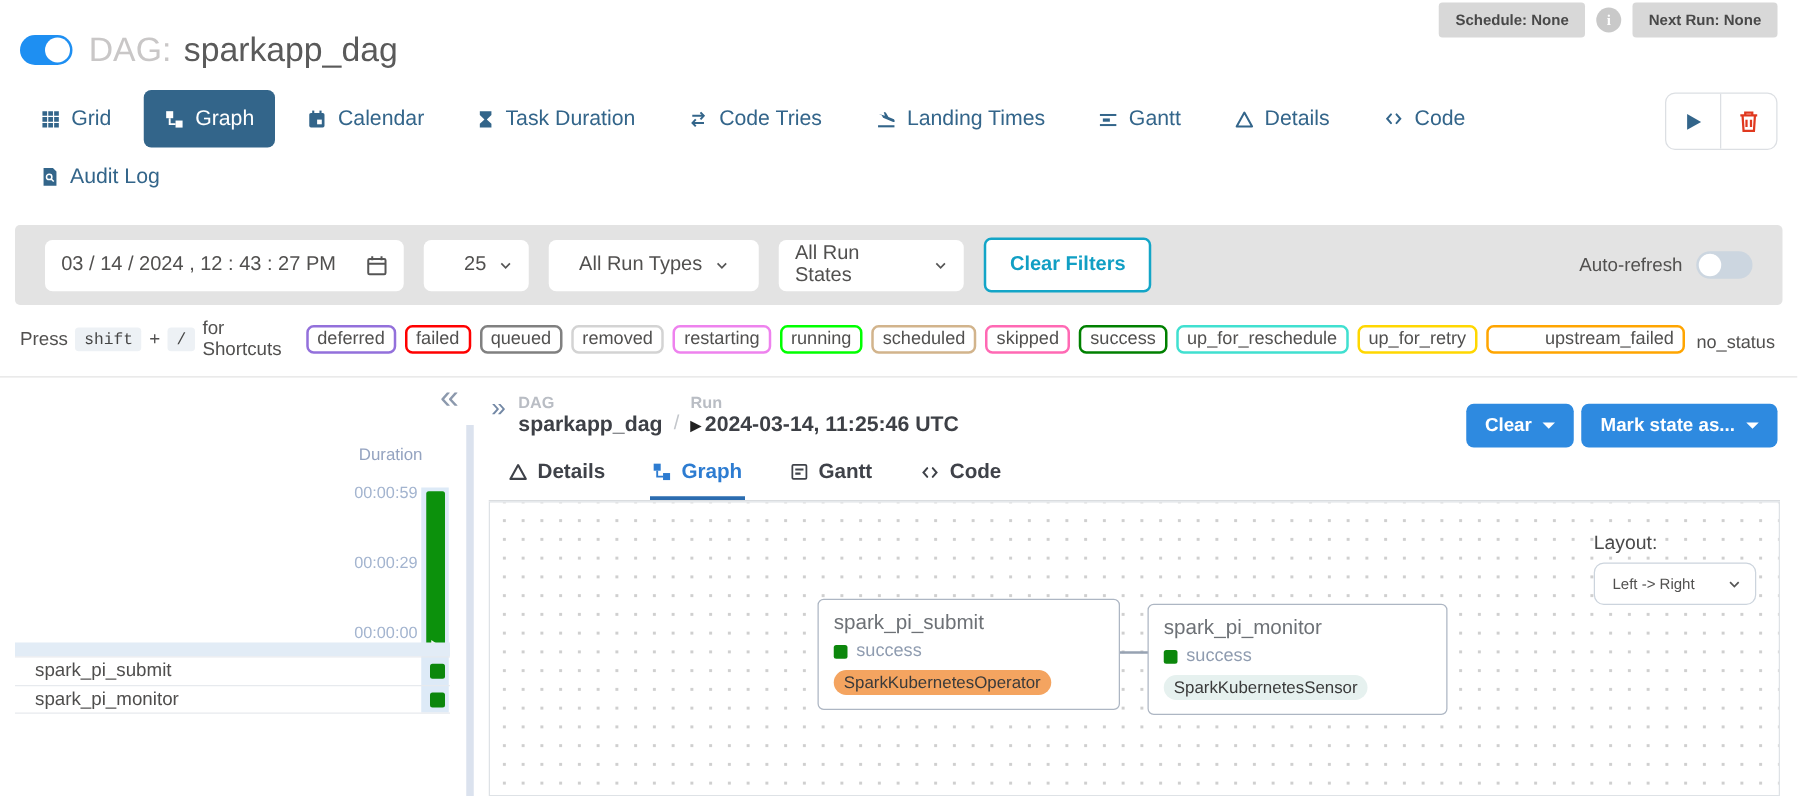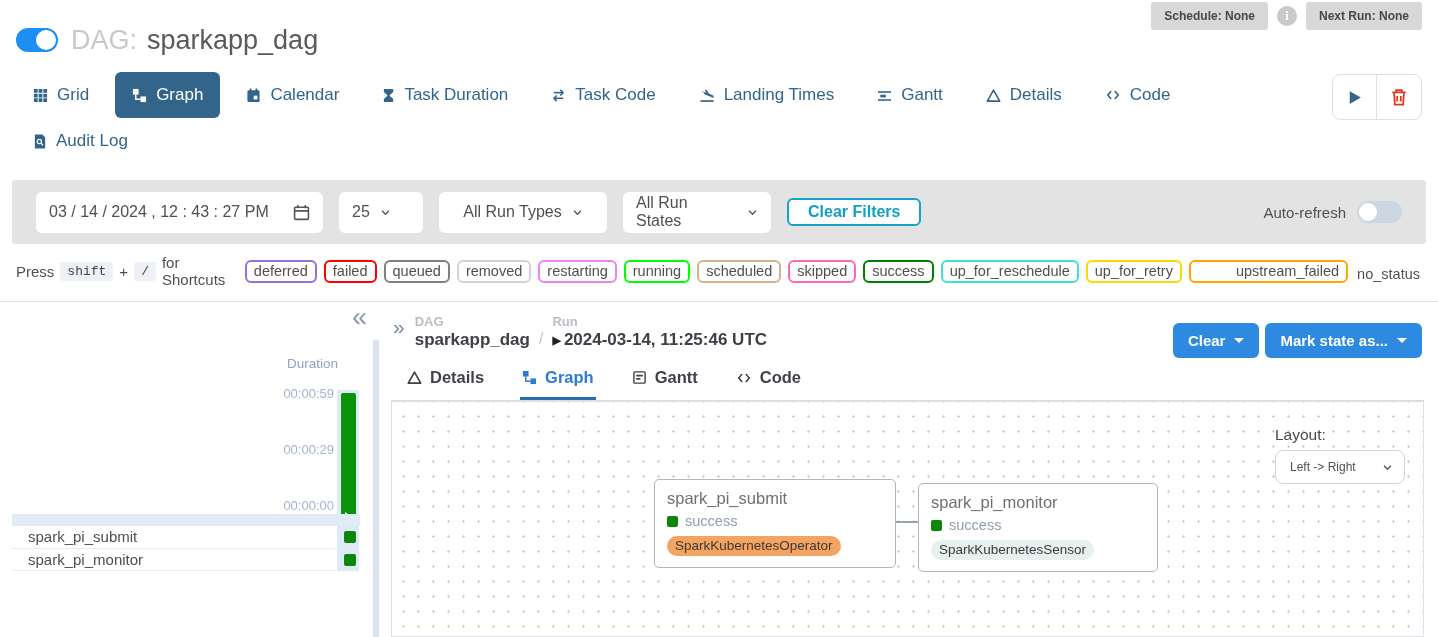--- a/index.html
+++ b/index.html
@@ -28,25 +28,25 @@
   .nav-actions { position:absolute; right:16px; top:10px; display:flex; border:1px solid #dcdfe3; border-radius:8px; overflow:hidden; background:#fff; }
   .nav-action-btn { width:44px; height:44px; display:flex; align-items:center; justify-content:center; cursor:pointer; }
   .nav-action-btn:first-child { border-right:1px solid #dcdfe3; }
 
   
   .filterbar { margin:16px 12px 0; background:#e3e3e3; border-radius:4px; height:64px; flex:none;
     display:flex; align-items:center; padding:0 24px; gap:16px; }
   .f-input, .f-select { background:#fff; border-radius:6px; height:41px; display:flex; align-items:center;
     padding:0 13px; font-size:16px; color:#51504f; gap:10px; cursor:pointer; }
   .f-datetime { width:287px; justify-content:space-between; }
-  .f-pagesize { width:84px; justify-content:flex-start; }
+  .f-pagesize { width:84px; justify-content:flex-end; }
   .f-runtypes { width:168px; justify-content:center; }
   .f-runstates { width:148px; justify-content:space-between; }
   .clear-filters { background:#fff; border:2px solid #13a5c7; color:#119fc4; font-weight:bold; font-size:16px;
-    border-radius:6px; height:28px; padding:0 19px; display:flex; align-items:center; cursor:pointer; }
+    border-radius:6px; height:44px; padding:0 19px; display:flex; align-items:center; cursor:pointer; }
   .auto-refresh { margin-left:auto; display:flex; align-items:center; gap:11px; font-size:15px; color:#51504f; }
   .toggle-off { width:45px; height:22px; border-radius:11px; background:#ccd6e0; position:relative; cursor:pointer; }
   .toggle-off .knob { position:absolute; top:2px; left:2px; width:18px; height:18px; border-radius:50%; background:#fff; }
 
   
   .legendbar { flex:none; display:flex; align-items:center; padding:10px 16px 13px; border-bottom:1px solid #e4e4e4; }
   .shortcut { display:flex; align-items:center; gap:6px; font-size:15px; color:#51504f; }
   kbd { background:#edf1f5; border-radius:3px; padding:2px 7px; font-family:"Liberation Mono",monospace; font-size:13px; color:#444; }
   .legend { margin-left:auto; display:flex; align-items:flex-end; gap:7px; font-size:14.5px; color:#51504f; }
   .state-badge { border:2px solid #ccc; border-radius:6px; padding:1px 7px 2px; cursor:pointer; white-space:nowrap; }
@@ -159,21 +159,21 @@
     </span>
     <span class="nav-item">
       <span>
           <svg width="15" height="15" viewBox="0 0 16 16" fill="none" stroke="currentColor" stroke-width="1.7">
             <path d="M3 5h9.5"></path>
             <path d="M10 2l2.8 3L10 8"></path>
             <path d="M13 11H3.5"></path>
             <path d="M6 8l-2.8 3L6 14"></path>
           </svg>
         </span>
-      <span>Task Code</span>
+      <span>Code Tries</span>
     </span>
     <span class="nav-item">
       <span>
           <svg width="16" height="15" viewBox="0 0 16 16" fill="currentColor">
             <rect x="1" y="13" width="14" height="1.8"></rect>
             <path d="M1.5 3.5l2.6.9 1.2 2.2 8.6 3.6c1 .4 1.6-.3 1.2-1.2l-.5-1.1-4.7-2L7.6 2.2 5.9 1.6l.9 3.4-2.8-1z"></path>
           </svg>
         </span>
       <span>Landing Times</span>
     </span>

